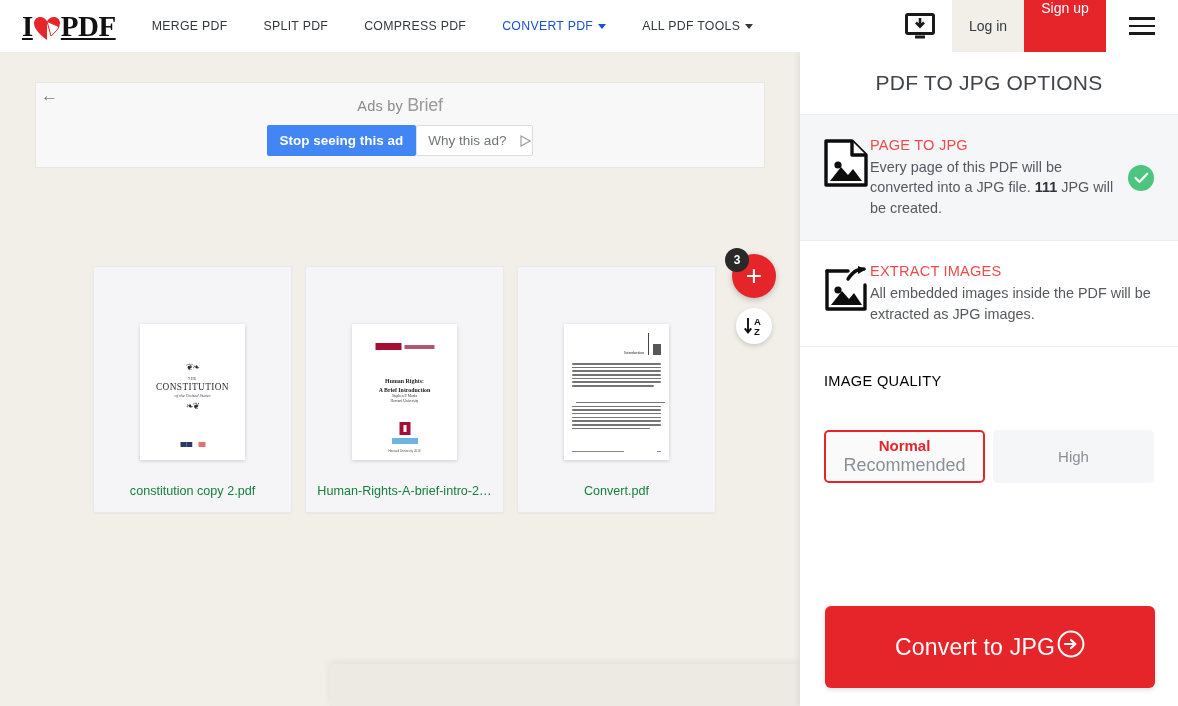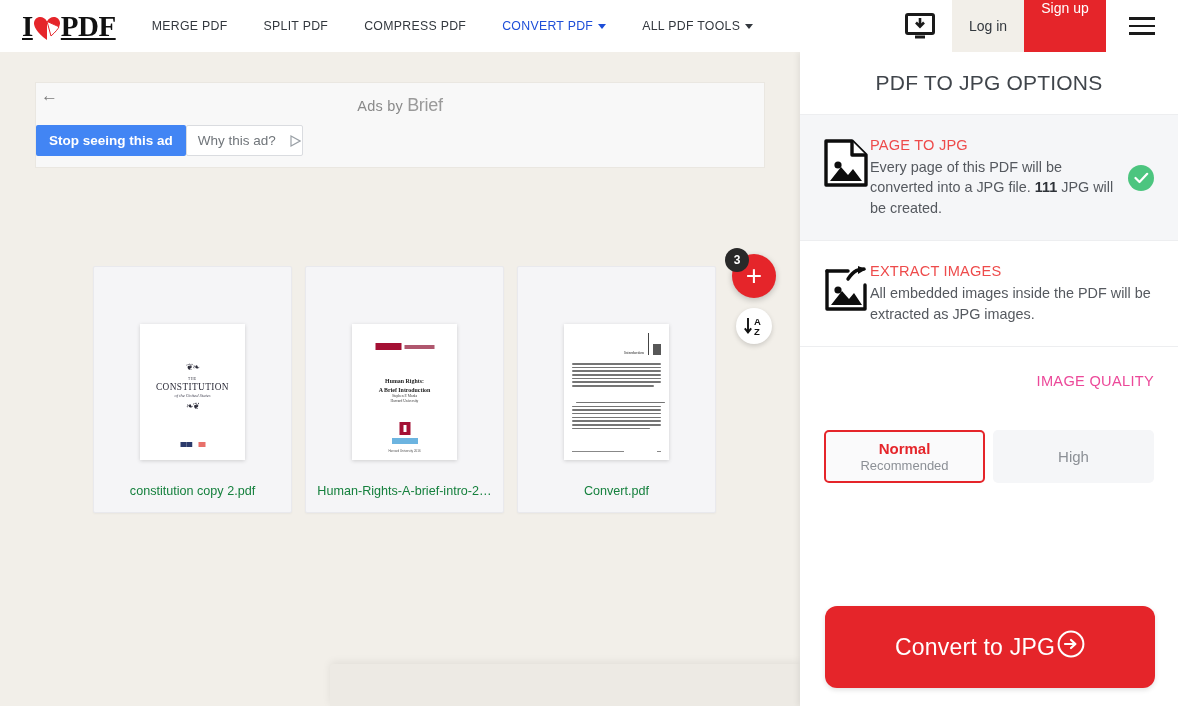--- a/index.html
+++ b/index.html
@@ -101,21 +101,21 @@
     font-size: 17px; color: #7b7b7b; line-height: 1;
   }
   .ads-by {
     position: absolute; left: 0; right: 0; top: 12px;
     text-align: center; font-size: 14.5px; color: #8a8a8a;
     letter-spacing: 0.2px;
   }
   .ads-by .g { color: #9a9a9a; font-size: 18px; font-weight: 400; letter-spacing: -0.3px;}
   .ad-buttons {
     position: absolute; left: 0; right: 0; top: 42px;
-    display: flex; 
+    display: flex; justify-content: center; 
   }
   .ad-stop {
     background: #4285F4; color: #fff;
     font-size: 13.5px; font-weight: bold;
     padding: 7px 13px; border: none; border-radius: 2px;
     cursor: pointer;
   }
   .ad-why {
     background: #fff; color: #70757a;
     font-size: 13.5px; padding: 7px 11px;
@@ -243,37 +243,37 @@
   .check {
     flex: 0 0 26px; width: 26px; height: 26px; border-radius: 50%;
     background: #4CC57F; display: flex; align-items: center; justify-content: center;
     align-self: center; margin-left: 4px;
   }
 
   .quality {
     border-top: 1px solid #EDEEF0;
     padding: 26px 24px 0 24px;
   }
-  .quality-label { color: #ec4899; font-size: 14.6px; letter-spacing: 0.3px; margin-bottom: 17px; text-align: right; }
+  .quality-label { color: #000000; font-size: 14.6px; letter-spacing: 0.3px; margin-bottom: 17px; }
   .quality-opts { display: flex; gap: 8px; }
   .q-btn {
     flex: 1; height: 53px; border-radius: 5px;
     display: flex; flex-direction: column; align-items: center; justify-content: center;
     cursor: pointer; background: #F5F6F8; border: 2px solid transparent; margin-top: 24px;
   }
   .q-btn.active { border-color: #E5252A; background: #FAFAFB; }
   .q-main { font-size: 15px; color: #8c9096; }
   .q-btn.active .q-main { color: #E5252A; font-weight: bold; }
-  .q-sub { font-size: 13px; color: #8c9096; margin-top: 1px; }
+  .q-sub { font-size: 18px; color: #8c9096; margin-top: 1px; }
 
   .convert-wrap {
     position: absolute; left: 25px; right: 23px; bottom: 18px;
   }
   .convert-btn {
-    width: 100%; height: 82px; border: none; border-radius: 12px;
+    width: 100%; height: 82px; border: none; border-radius: 6px;
     background: #E5252A; color: #fff;
     font-size: 23px; letter-spacing: 0.2px;
     display: flex; align-items: center; justify-content: center; gap: 2px;
     cursor: pointer;
     box-shadow: 0 2px 5px rgba(0,0,0,0.12);
   }
 </style>
 </head>
 <body>
 

